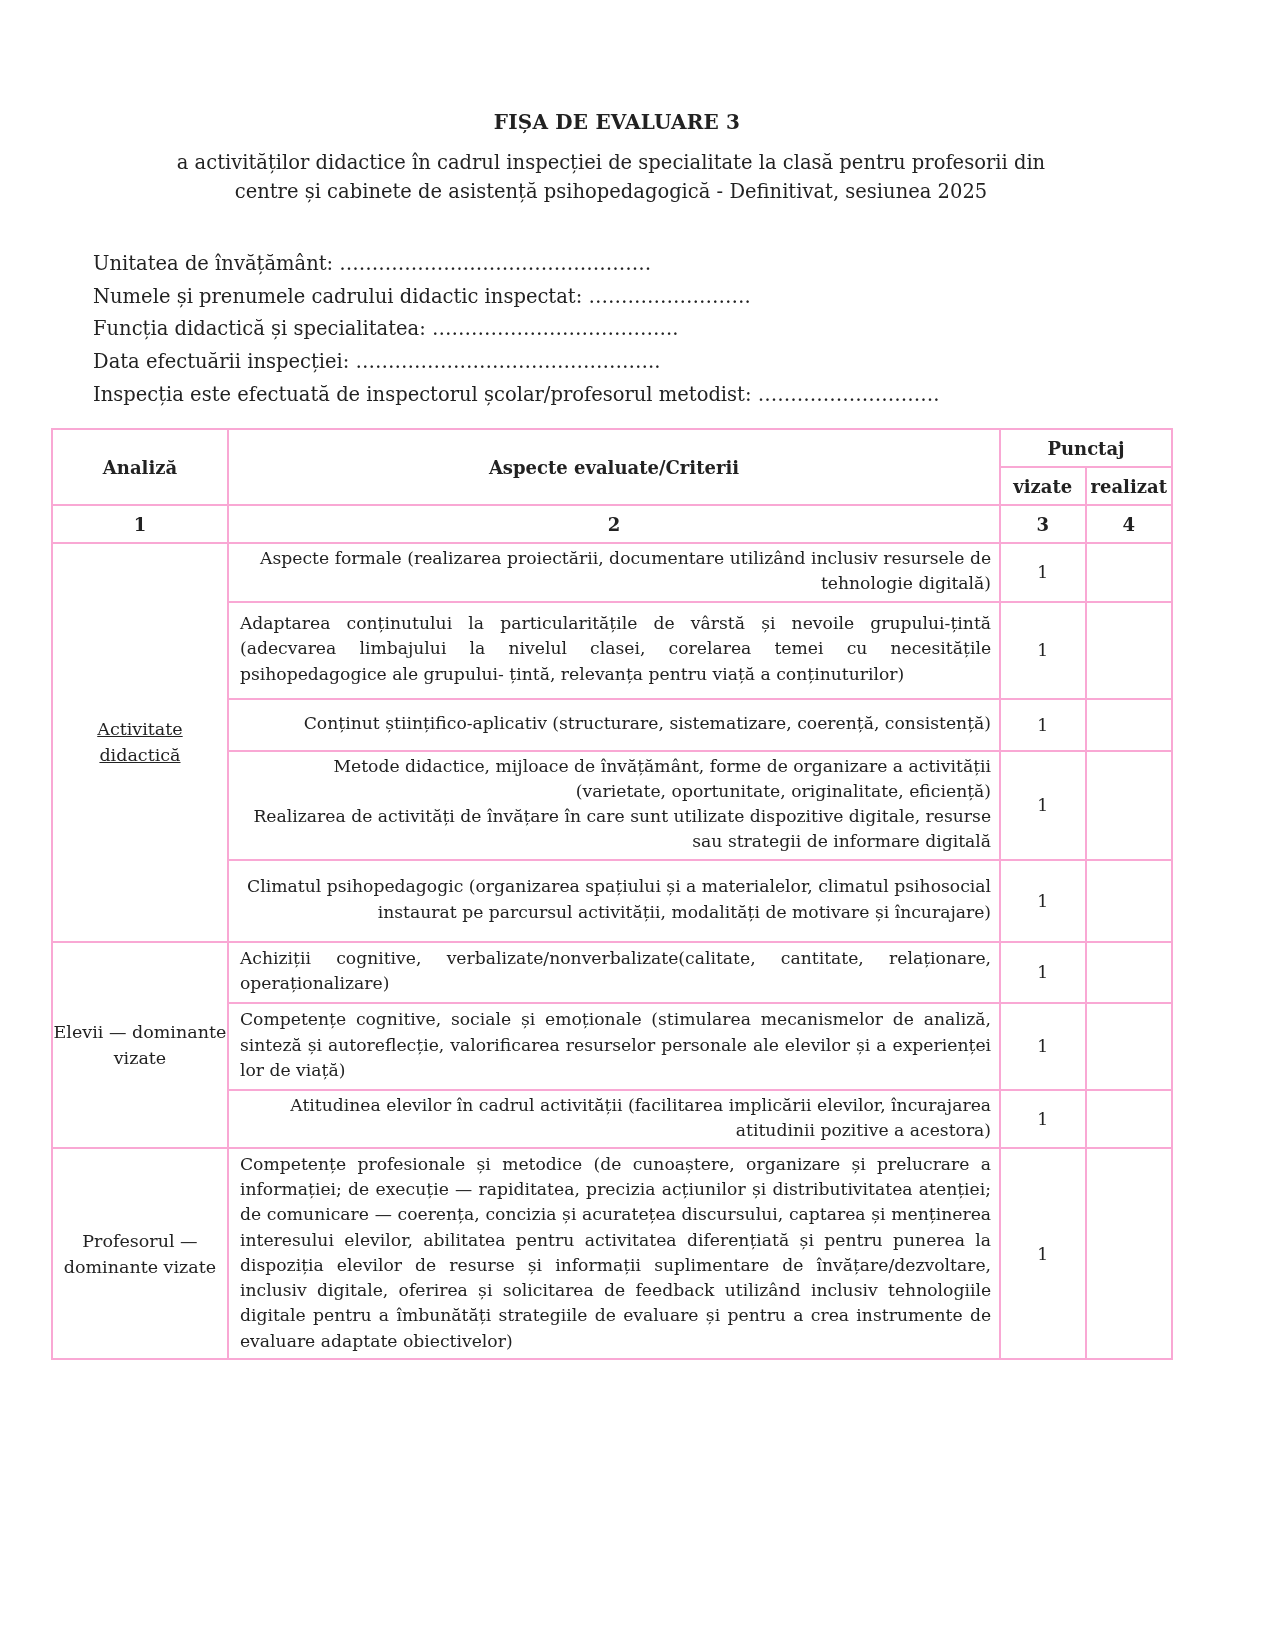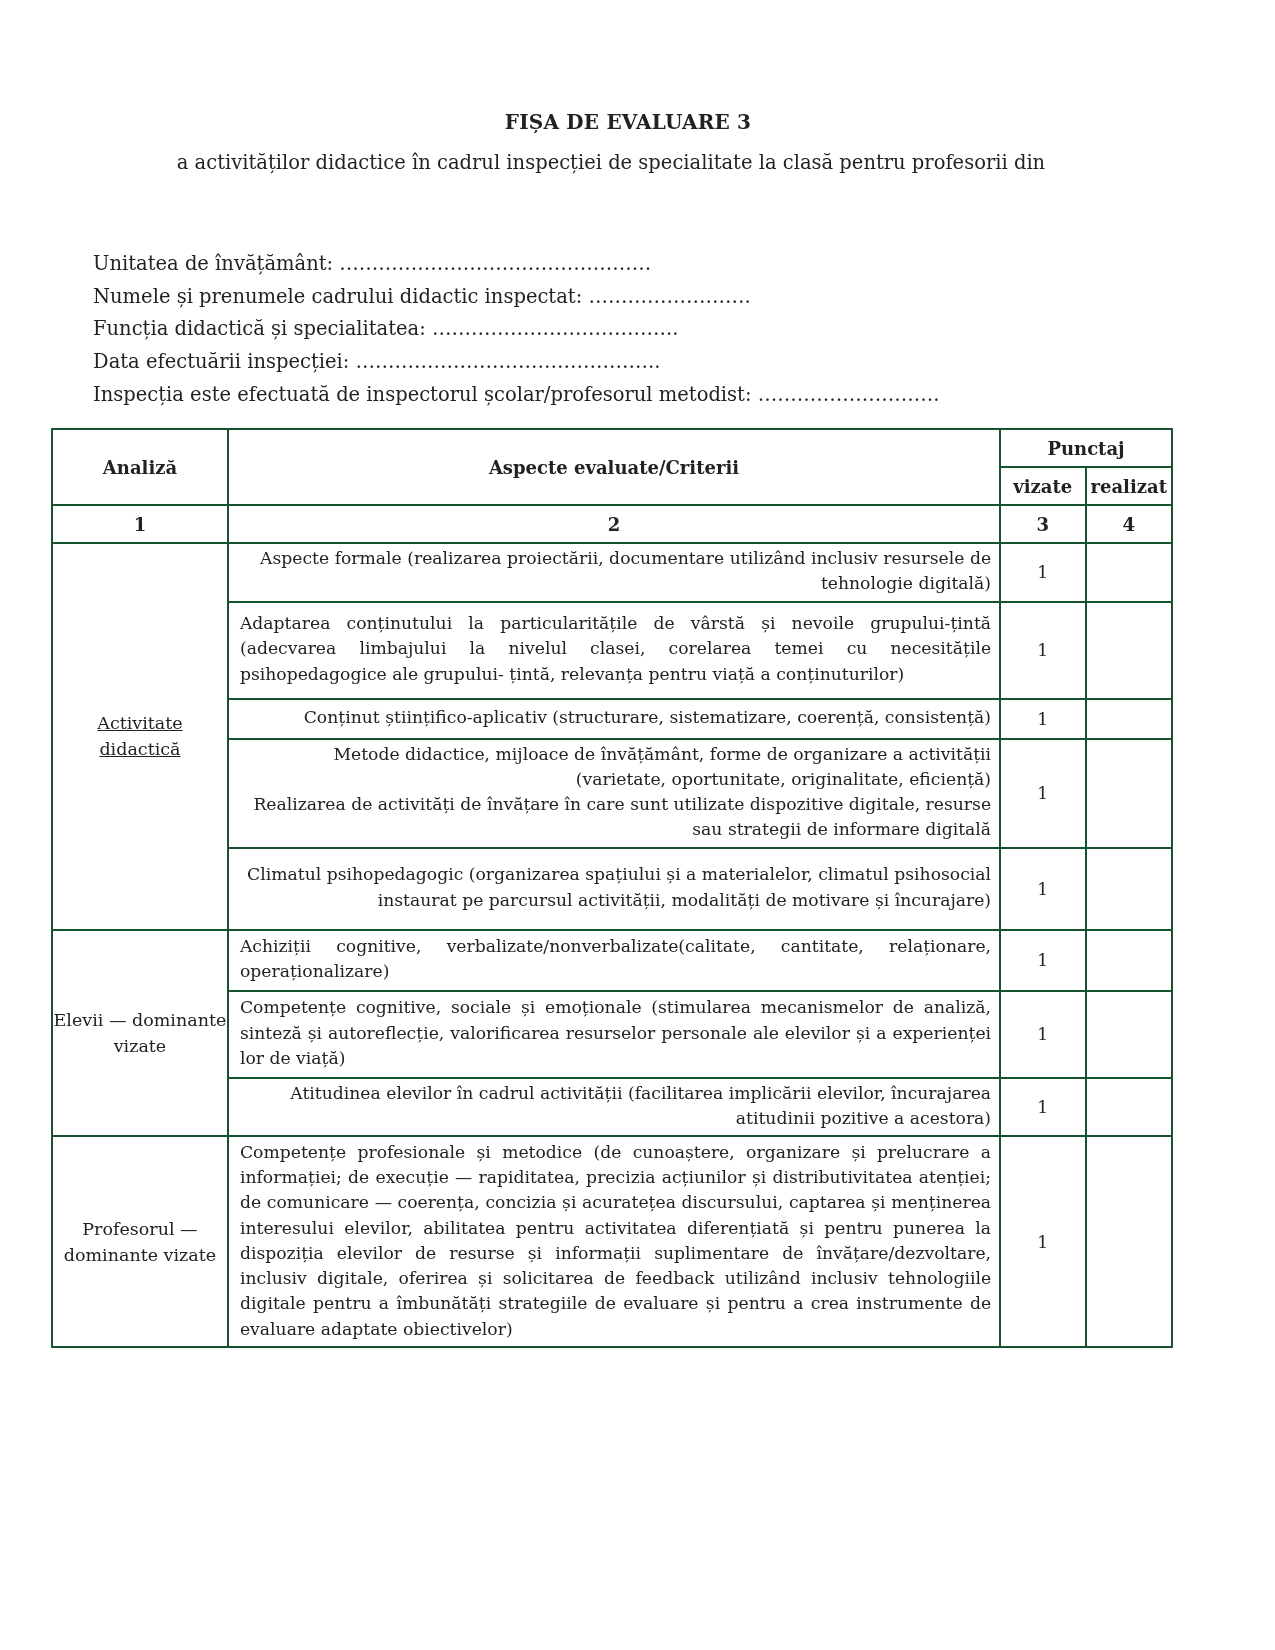--- a/index.html
+++ b/index.html
@@ -1,36 +1,37 @@
 <!DOCTYPE html>
 <html><head>
 <meta charset="utf-8">
 <style>
   html, body { margin: 0; padding: 0; background: #ffffff; }
   body { width: 1275px; height: 1650px; position: relative; font-family: "DejaVu Serif", "Liberation Serif", serif; color: #222; }
-  .title { position: absolute; top: 110px; left: 17px; width: 1222px; text-align: center; font-weight: bold; font-size: 20px; letter-spacing: 0.2px; }
+  .title { position: absolute; top: 110px; left: 6px; width: 1222px; text-align: center; font-weight: bold; font-size: 20px; letter-spacing: 0.2px; }
   .subtitle { position: absolute; top: 148px; left: 0; width: 1222px; text-align: center; font-size: 19.5px; line-height: 29px; }
   .fields { position: absolute; top: 248px; left: 87px; font-size: 19.5px; line-height: 32.7px; margin-left: 6px; }
   .fields div { white-space: nowrap; }
   table.grid { position: absolute; top: 428px; left: 51px; width: 1122px; border-collapse: collapse; table-layout: fixed; font-size: 17.2px; }
-  table.grid td, table.grid th { border: 2px solid #14532d; padding: 0; vertical-align: middle; }
+  table.grid td, table.grid th { border: 2px solid #f9a8d4; padding: 0; vertical-align: middle; }
   th { font-weight: bold; text-align: center; font-size: 18px; }
   .c1 { width: 175px; } .c2 { width: 768px; } .c3 { width: 85px; } .c4 { width: 86px; }
   .crit { padding: 2px 8px 4px 11px !important; line-height: 25.3px; text-align: justify; }
   .crit.left { text-align: right; }
   .score { text-align: center; }
   .anal { text-align: center; line-height: 26px; font-size: 17.5px; }
   .num { text-align: center; font-weight: bold; font-size: 18px; }
 </style>
 </head>
 <body>
 
 <div class="title">FIȘA  DE  EVALUARE 3</div>
 <div class="subtitle">
   <div>a activităților didactice în cadrul inspecției de specialitate la clasă pentru profesorii din</div>
+  <div>centre și cabinete de asistență psihopedagogică - Definitivat, sesiunea 2025</div>
 </div>
 
 <div class="fields">
   <div><span>Unitatea de învățământ:</span> <span>…………………………………………</span></div>
   <div><span>Numele și prenumele cadrului didactic inspectat:</span> <span>…………………….</span></div>
   <div><span>Funcția didactică și specialitatea:</span> <span>………………………………..</span></div>
   <div><span>Data efectuării inspecției:</span> <span>………………………………………..</span></div>
   <div><span>Inspecția este efectuată de inspectorul școlar/profesorul metodist:</span> <span>……………………….</span></div>
 </div>
 
@@ -62,21 +63,21 @@
     <td rowspan="5" class="anal" style="padding:16px 18px !important;text-decoration:underline;">Activitate didactică</td>
     <td class="crit left">Aspecte formale (realizarea proiectării, documentare utilizând inclusiv resursele de tehnologie digitală)</td>
     <td class="score">1</td>
     <td class="score"></td>
   </tr>
   <tr style="height:97px">
     <td class="crit">Adaptarea conținutului la particularitățile de vârstă și nevoile grupului-țintă (adecvarea limbajului la nivelul clasei, corelarea temei cu necesitățile psihopedagogice ale grupului- țintă, relevanța pentru viață a conținuturilor)</td>
     <td class="score">1</td>
     <td class="score"></td>
   </tr>
-  <tr style="height:40px">
+  <tr style="height:52px">
     <td class="crit left">Conținut științifico-aplicativ (structurare, sistematizare, coerență, consistență)</td>
     <td class="score">1</td>
     <td class="score"></td>
   </tr>
   <tr style="height:108px">
     <td class="crit left">
       <div>Metode didactice, mijloace de învățământ, forme de organizare a activității (varietate, oportunitate, originalitate, eficiență)</div>
       <div>Realizarea de activități de învățare în care sunt utilizate dispozitive digitale, resurse sau strategii de informare digitală</div>
     </td>
     <td class="score">1</td>

